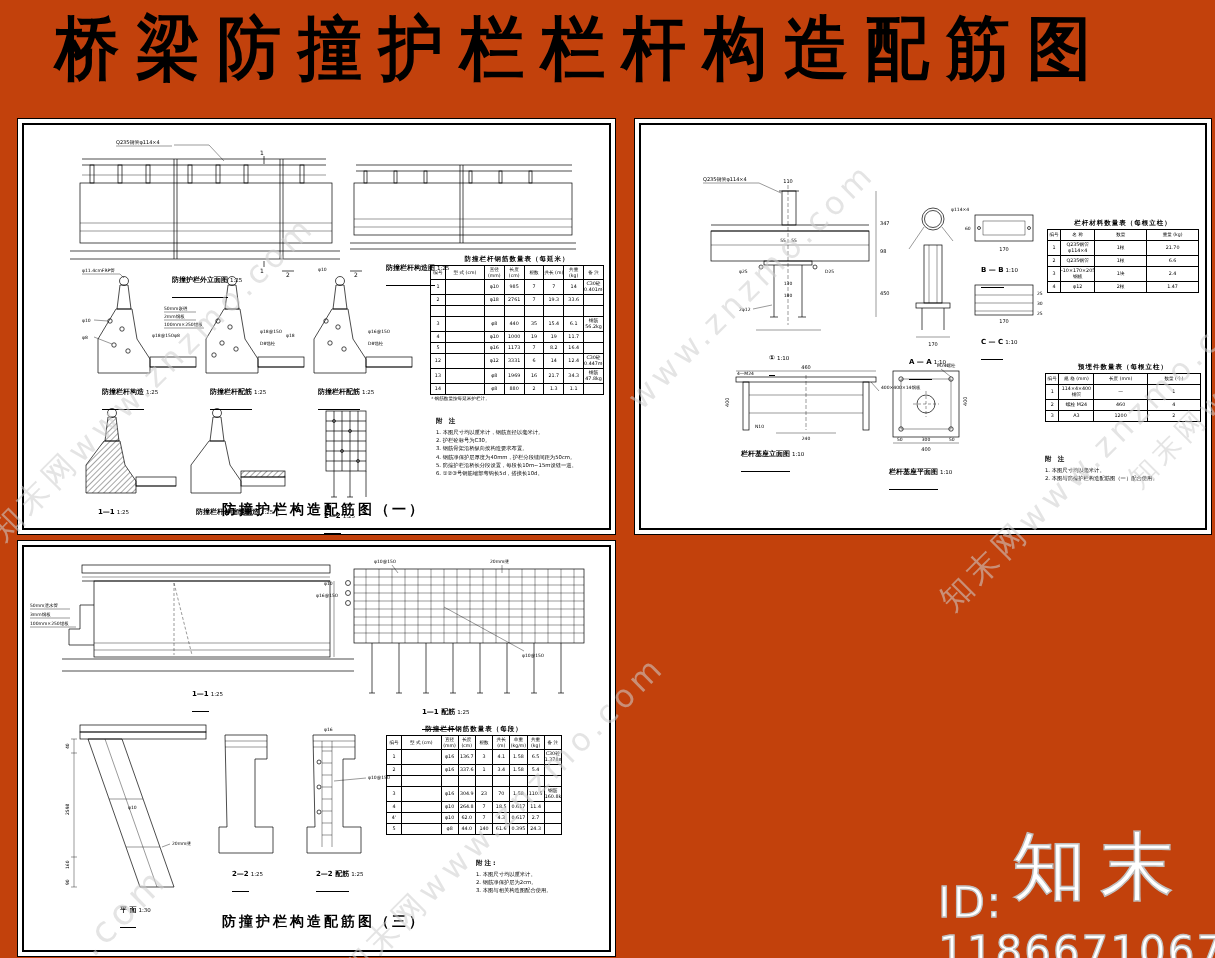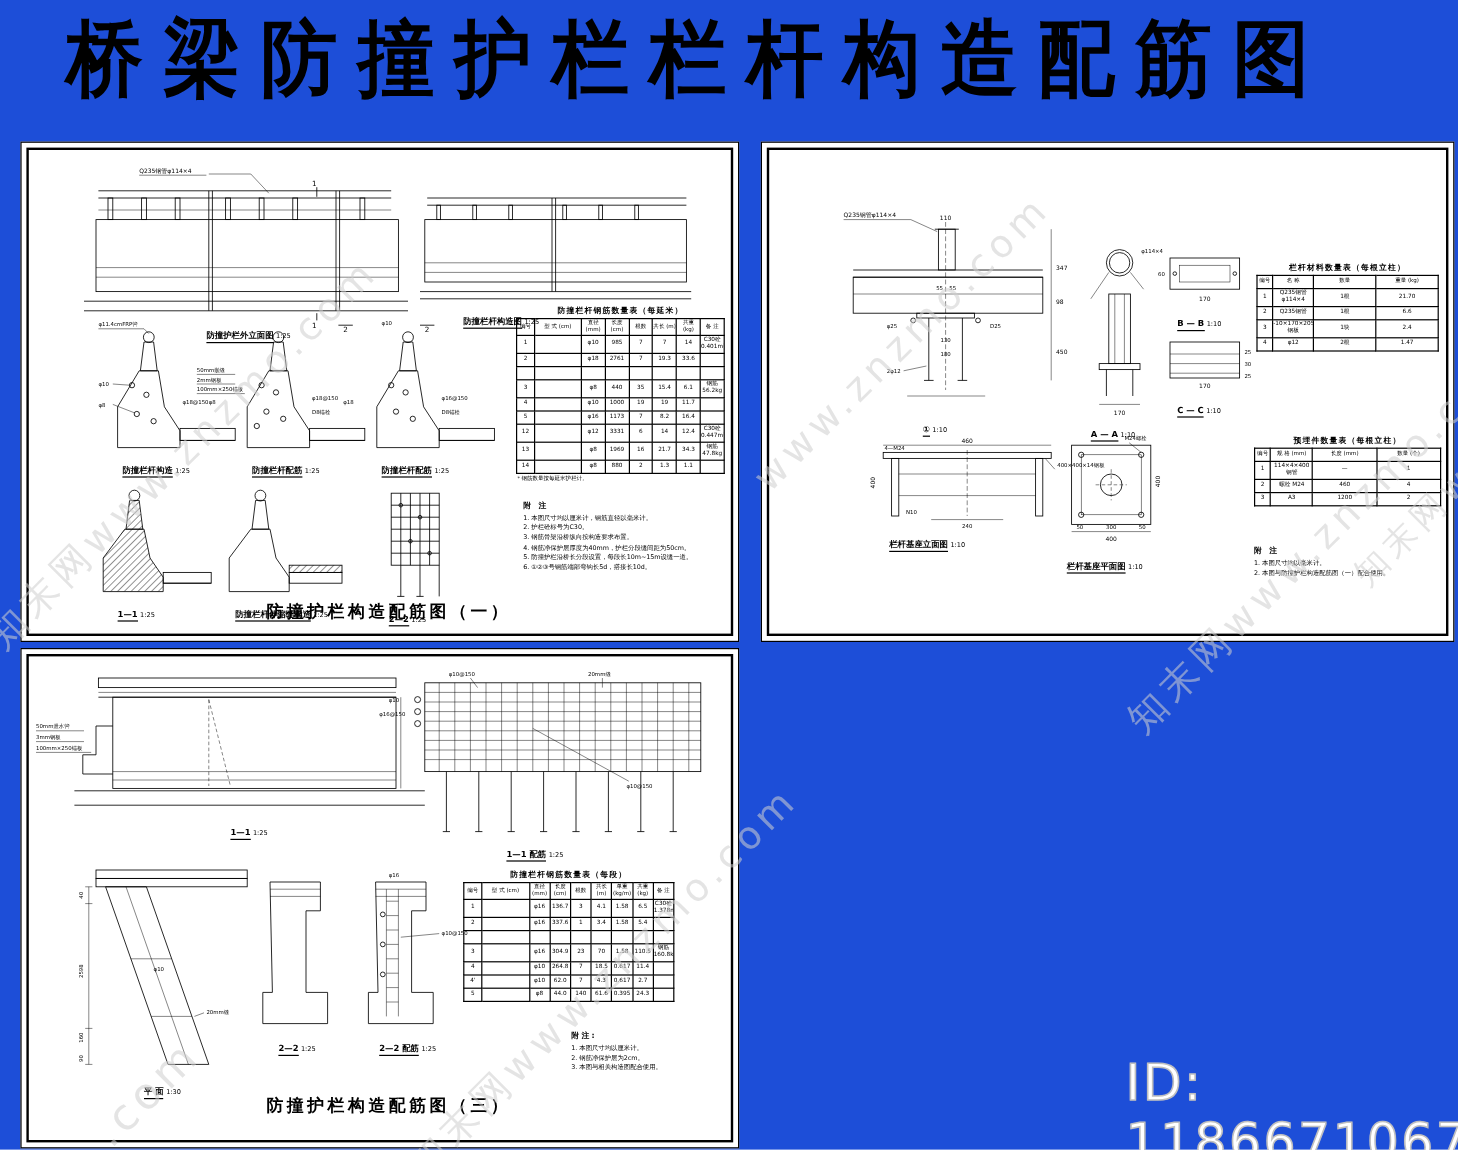--- a/index.html
+++ b/index.html
@@ -1,17 +1,17 @@
 <!DOCTYPE html>
 <html><head>
 <meta charset="utf-8">
 <style>
   html,body{margin:0;padding:0;width:1215px;height:958px;background:#fff;overflow:hidden;
     font-family:"DejaVu Sans",sans-serif;color:#000;}
-  .stage{position:absolute;left:0;top:0;width:1215px;height:958px;background:#1d4ed8;}
+  .stage{position:absolute;left:0;top:0;width:1215px;height:958px;background:#c2410c;}
 
   
   .main-title{position:absolute;left:55px;top:2px;width:1110px;font-family:"DejaVu Serif",serif;
     font-weight:bold;font-size:64px;letter-spacing:17px;white-space:nowrap;
     transform:scaleY(1.08);transform-origin:top left;}
 
   
   .wm{position:absolute;color:#cfcfcf;opacity:.55;white-space:nowrap;pointer-events:none;
      font-size:32px;letter-spacing:5px;transform-origin:left top;z-index:5;}
   .wm1{left:-20px;top:520px;transform:rotate(-45deg);}
@@ -34,21 +34,21 @@
   .p2{left:634px;top:118px;width:576px;height:415px;}
   .p3{left:17px;top:540px;width:597px;height:415px;}
   .art{position:absolute;left:0;top:0;width:100%;height:100%;}
   .art line,.art path,.art rect,.art circle,.art polyline,.art polygon{stroke:#000;fill:none;stroke-width:.7;}
   .art .thin{stroke-width:.4;}
   .art text{fill:#000;stroke:none;font-size:6px;font-family:"DejaVu Sans",sans-serif;}
   .art text.t5{font-size:5px;} .art text.t45{font-size:4.5px;} .art text.mid{text-anchor:middle;}
 
   
   .figcap{position:absolute;white-space:nowrap;z-index:2;}
-  .figcap .nm{font-size:7px;font-weight:bold;border-bottom:1.4px solid #000;padding-bottom:1px;}
+  .figcap .nm{font-size:7px;font-weight:bold;border-bottom:1.4px solid #000;padding-bottom:13px;}
   .figcap .sc{font-size:5.5px;margin-left:2px;}
 
   
   .cadtbl{position:absolute;z-index:2;background:transparent;}
   .cadtbl .ttl{font-size:6.5px;font-weight:bold;text-align:center;letter-spacing:1px;margin-bottom:1px;white-space:nowrap;}
   .cadtbl table{border-collapse:collapse;width:100%;table-layout:fixed;}
   .cadtbl th,.cadtbl td{border:.7px solid #000;font-size:4.8px;font-weight:normal;
      text-align:center;padding:1px 0;line-height:1.25;white-space:pre-line;overflow:hidden;height:8px;}
   .cadtbl th{font-size:4.6px;}
   .cadtbl .fnote{font-size:4.6px;margin-top:1px;white-space:nowrap;}
@@ -70,20 +70,21 @@
 
   <div class="main-title">桥梁防撞护栏栏杆构造配筋图</div>
 
   <div class="wm wm1">知末网www.znzmo.com</div>
   <div class="wm wm2">.com</div>
   <div class="wm wm3">www.znzmo.com</div>
   <div class="wm wm4">知末网www.znzmo.com</div>
   <div class="wm wm5">知末网www.znzmo.com</div>
   <div class="wm wm6">知末网www</div>
 
+  <div class="logo-brand">知末</div>
   <div class="logo-id">ID: 1186671067</div>
 
   <div class="panel p1">
     <div class="sheet">
       <svg class="art" viewBox="0 0 585 403">
         <defs>
           <pattern id="hatch1" width="4" height="4" patternUnits="userSpaceOnUse" patternTransform="rotate(45)">
             <line x1="0" y1="0" x2="0" y2="4" stroke="#000" stroke-width="0.8"></line>
           </pattern>
           <g id="csp">

